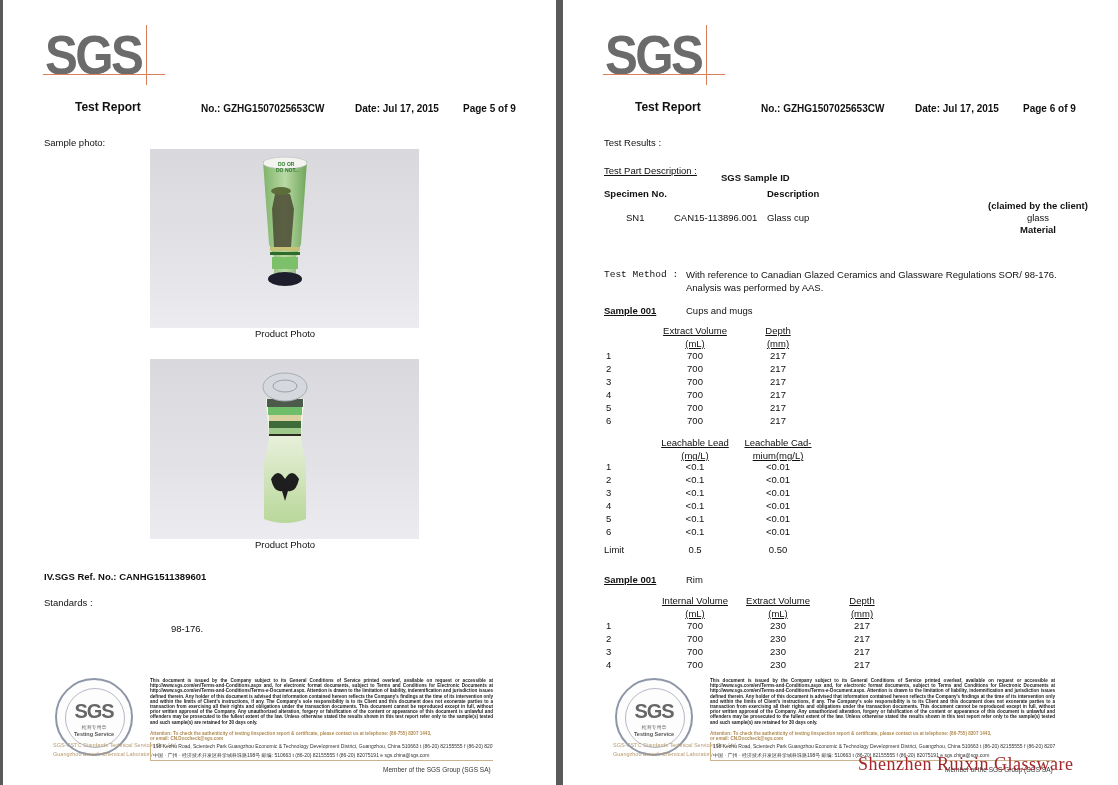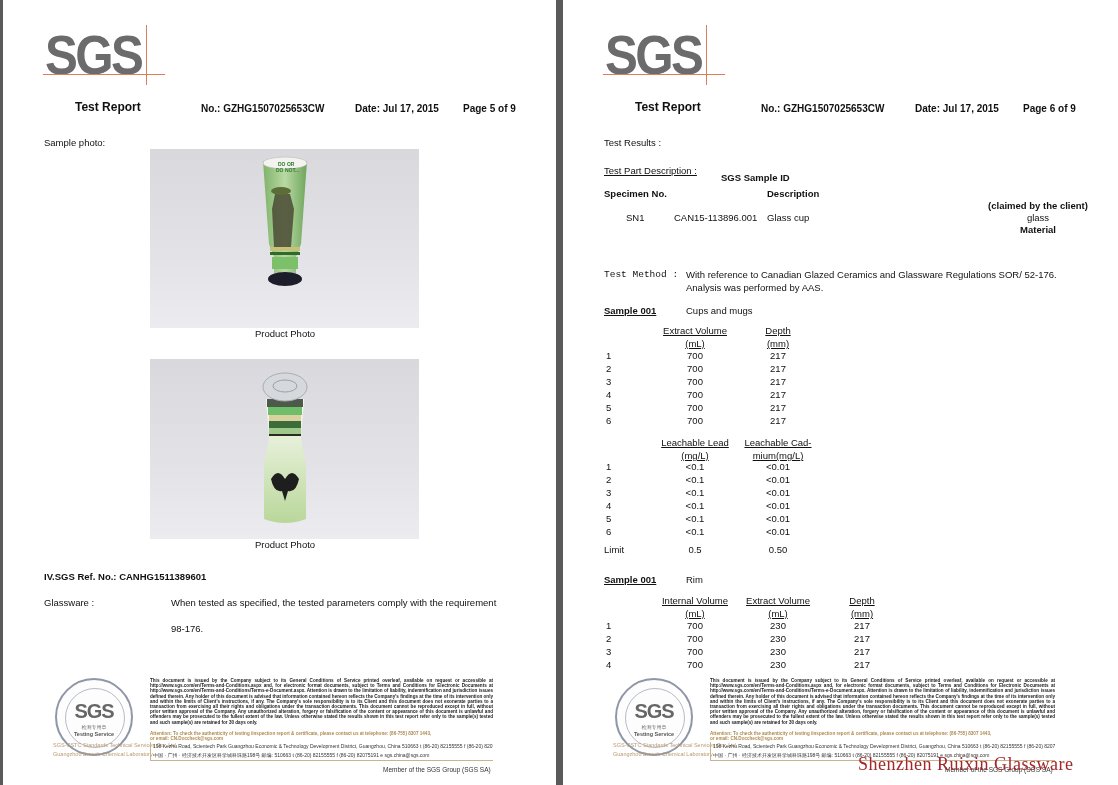--- a/index.html
+++ b/index.html
@@ -93,22 +93,21 @@
       <rect x="119" y="69" width="32" height="6" fill="#9fc98a"></rect>
       <rect x="119" y="75" width="32" height="2" fill="#2a2a22"></rect>
       <ellipse cx="135" cy="28" rx="22" ry="14" fill="#d5d8dc" stroke="#a9adb3" stroke-width="1"></ellipse>
       <ellipse cx="135" cy="27" rx="12" ry="6" fill="none" stroke="#9ca1a8" stroke-width="1"></ellipse>
       <path d="M121 120 Q128 108 135 120 Q142 108 149 120 Q146 134 138 132 L135 142 L132 132 Q124 134 121 120 Z" fill="#1e1e1e"></path>
     </svg>
   </div>
   <div class="cap" style="left:147px;top:539px;">Product Photo</div>
 
   <div class="t b" style="left:41px;top:571px;text-align:center;">IV.SGS Ref. No.: CANHG1511389601</div>
-  <div class="t" style="left:41px;top:597px;">Glassware :</div>
-  <div class="t" style="left:168px;top:597px;">When tested as specified, the tested parameters  comply with the requirement</div>
+  <div class="t" style="left:41px;top:597px;">Standards :</div>
   <div class="t" style="left:168px;top:623px;">98-176.</div>
 
   <div class="footer-seal" style="left:52px;top:678px;">
     <div class="inner"></div>
     <div class="sgs">SGS</div>
     <div class="cn">检测专用章</div>
     <div class="ts">Testing Service</div>
   </div>
   <div class="seal-side" style="left:50px;top:742px;">SGS-CSTC Standards Technical Services Co., Ltd.</div>
   <div class="seal-side" style="left:50px;top:751px;">Guangzhou Branch Chemical Laboratory</div>
@@ -142,21 +141,21 @@
   <div class="t b" style="left:119px;top:172px;margin-left:39px;">SGS Sample ID</div>
   <div class="t b" style="left:204px;top:188px;">Description</div>
   <div class="t b c" style="left:420px;top:188px;width:110px;margin-top:36px;">Material</div>
   <div class="t b c" style="left:420px;top:200px;width:110px;">(claimed by the client)</div>
   <div class="t" style="left:63px;top:212px;">SN1</div>
   <div class="t" style="left:111px;top:212px;">CAN15-113896.001</div>
   <div class="t" style="left:204px;top:212px;">Glass cup</div>
   <div class="t c" style="left:420px;top:212px;width:110px;">glass</div>
 
   <div class="t" style="left:41px;top:269px;font-family:Liberation Mono, monospace;">Test Method :</div>
-  <div class="t" style="left:123px;top:269px;">With reference to Canadian Glazed Ceramics and Glassware Regulations SOR/ 52-176.</div>
+  <div class="t" style="left:123px;top:269px;">With reference to Canadian Glazed Ceramics and Glassware Regulations SOR/ 98-176.</div>
   <div class="t" style="left:123px;top:282px;">Analysis was performed by AAS.</div>
 
   <div class="t b u" style="left:41px;top:305px;">Sample 001</div>
   <div class="t" style="left:123px;top:305px;">Cups and mugs</div>
 
   <div class="t u c" style="left:92px;top:325px;width:80px;">Extract Volume</div>
   <div class="t u c" style="left:92px;top:338px;width:80px;">(mL)</div>
   <div class="t u c" style="left:190px;top:325px;width:50px;">Depth</div>
   <div class="t u c" style="left:190px;top:338px;width:50px;">(mm)</div>
 

